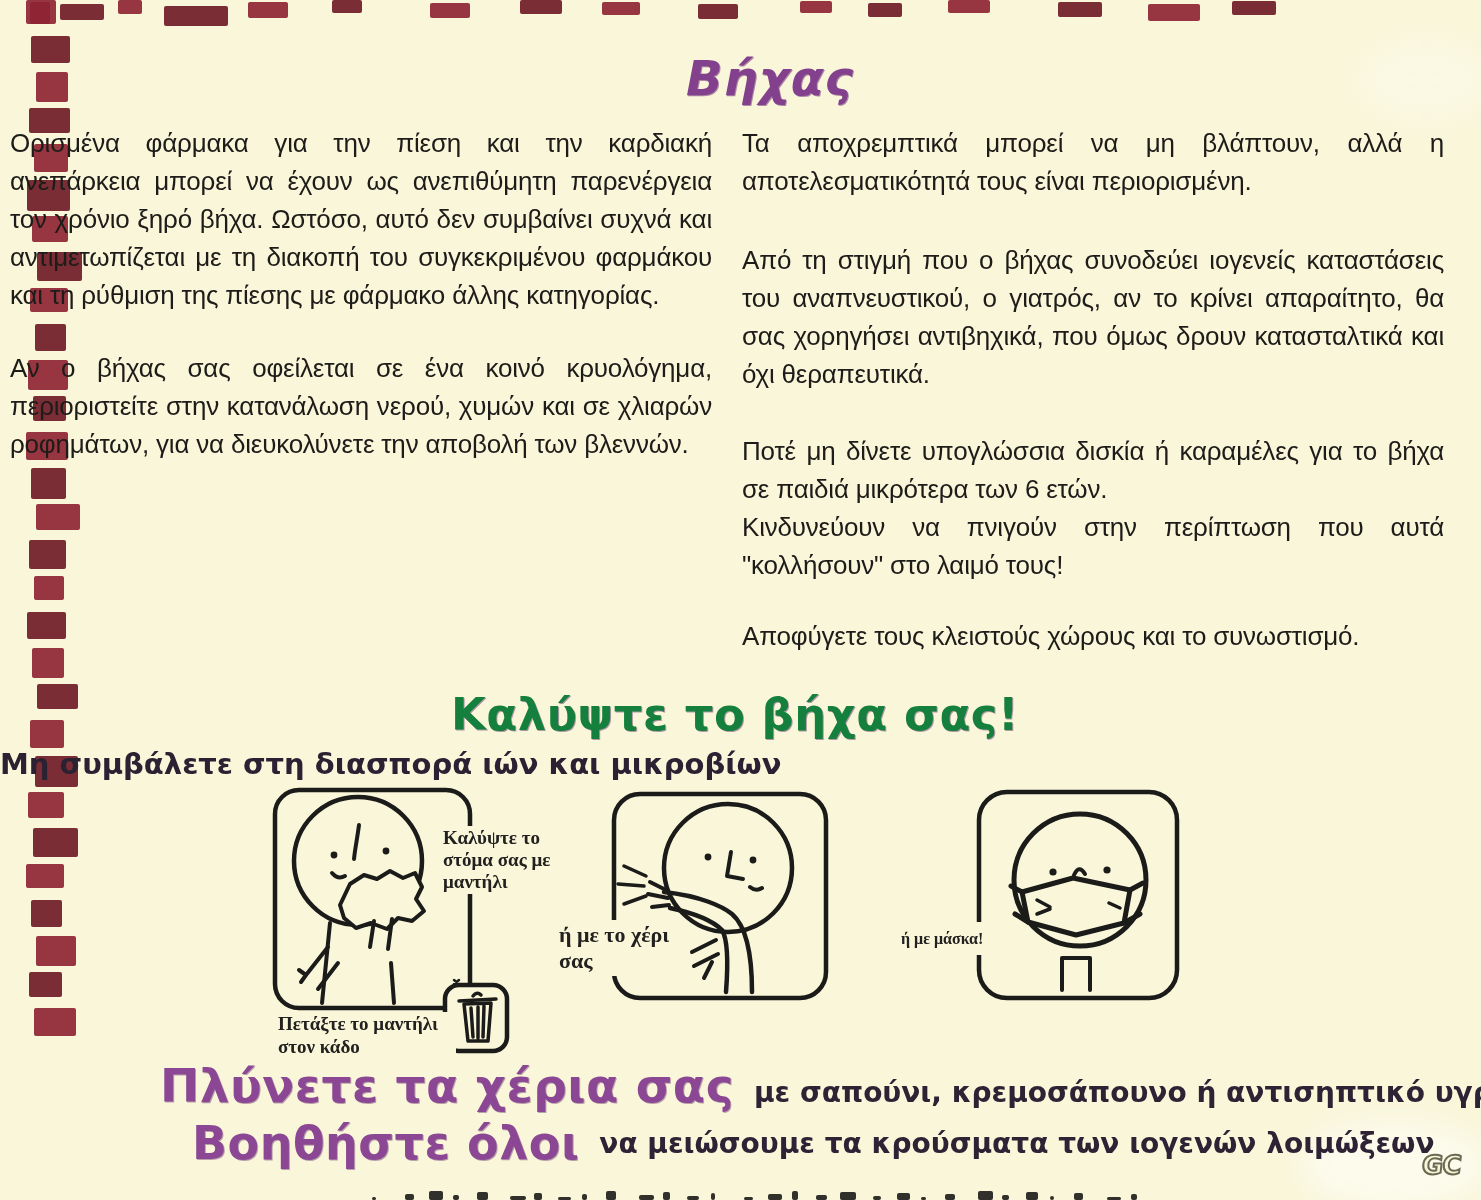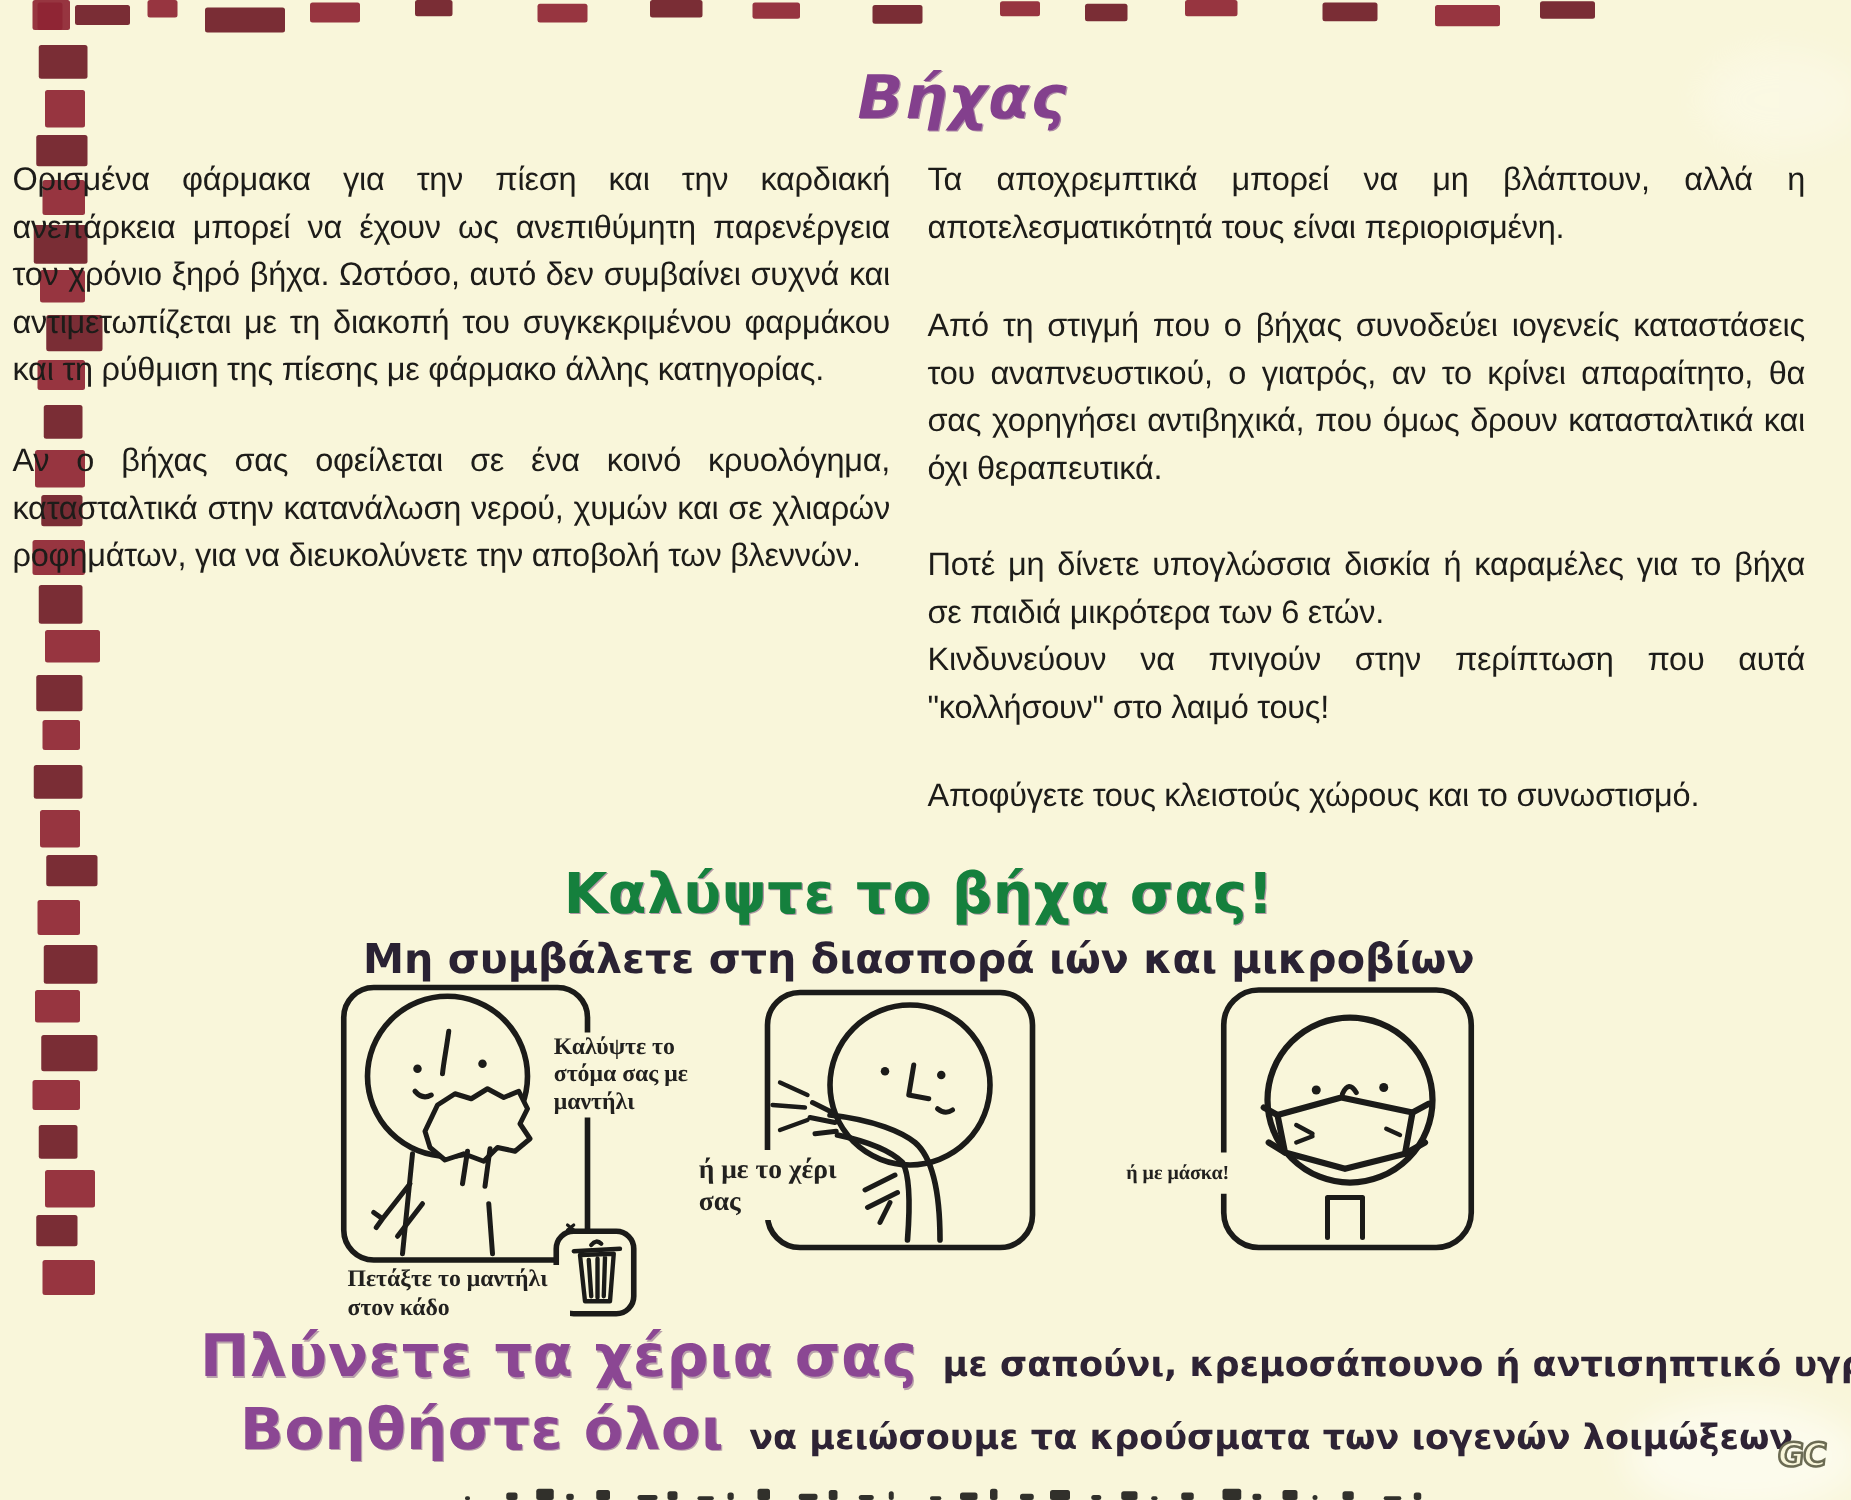--- a/index.html
+++ b/index.html
@@ -29,22 +29,22 @@
   .lp2{margin-bottom:35px !important;}
   .rp1{margin-bottom:41px !important;}
   .rp2{margin-bottom:39px !important;}
   .rp3{margin-bottom:33px !important;}
   .cover-heading{
     position:absolute; top:688px; left:4px; width:1462px; text-align:center;
     font-family:"DejaVu Sans",sans-serif; font-weight:800; font-size:45px;
     color:#15803d; text-shadow:1px 1px 0 rgba(90,35,100,.45); letter-spacing:0.5px;
   }
   .cover-sub{
-    position:absolute; top:747px; left:0; width:1470px; text-align:center;
-    font-family:"DejaVu Sans",sans-serif; font-weight:800; font-size:33px; color:#2a2233;
+    position:absolute; top:747px; left:0; width:1470px; text-align:left;
+    font-family:"DejaVu Sans",sans-serif; font-weight:800; font-size:29px; color:#2a2233;
   }
   .panel-svg{position:absolute;}
   .draw{stroke:#1b1b19; fill:none; stroke-linecap:round; stroke-linejoin:round;}
   .fillpaper{fill:#f9f6da;}
   .ill-label{
     position:absolute; font-family:"Liberation Serif","DejaVu Serif",serif;
     font-weight:bold; color:#22211f; background:#f9f6da;
   }
   .lab1{top:826px; left:440px; width:116px; font-size:19px; line-height:22px; padding:1px 3px;}
   .lab1b{top:1012px; left:278px; width:178px; font-size:19px; line-height:23px;}
@@ -52,21 +52,21 @@
   .lab3{top:922px; left:898px; width:118px; font-size:16px; line-height:29px; padding:2px 3px;}
   .slogan{position:absolute; display:flex; align-items:baseline; white-space:nowrap;}
   .slogan .hl{
     font-family:"DejaVu Sans",sans-serif; font-weight:800; color:#8b4793;
     text-shadow:1px 1px 0 rgba(90,35,100,.4); letter-spacing:0.5px;
   }
   .slogan .rest{
     font-family:"DejaVu Sans",sans-serif; font-weight:700; font-size:28px; color:#2e2335; margin-left:20px;
   }
   .wash{top:1058px; left:160px;} .wash .hl{font-size:47px;}
-  .help{top:1116px; left:192px;} .help .hl{font-size:46px;}
+  .help{top:1116px; left:192px;align-items:center;} .help .hl{font-size:46px;}
   .gc{
     position:absolute; left:1422px; top:1150px;
     font-family:"DejaVu Sans",sans-serif; font-weight:900; font-size:26px;
     letter-spacing:-1px; color:#f9f6da; transform:skewX(-6deg);
     -webkit-text-stroke:2px #6b6b53;
     text-shadow:0 0 1px #6b6b53;
   }
 </style>
 </head>
 <body>
@@ -151,21 +151,21 @@
       <div class="mark" style="left: 1131px; bottom: 0px; width: 6px; height: 6px; background: rgb(31, 30, 28);"></div>
     </div>
   <div class="white-blotch" style="left:1300px;top:1120px;width:190px;height:90px;"></div>
   <div class="white-blotch" style="left:1360px;top:40px;width:130px;height:80px;opacity:.5;"></div>
 
   <h1 class="title">Βήχας</h1>
 
   <div class="cols">
     <div class="col">
       <p class="lp2">Ορισμένα φάρμακα για την πίεση και την καρδιακή ανεπάρκεια μπορεί να έχουν ως ανεπιθύμητη παρενέργεια τον χρόνιο ξηρό βήχα. Ωστόσο, αυτό δεν συμβαίνει συχνά και αντιμετωπίζεται με τη διακοπή του συγκεκριμένου φαρμάκου και τη ρύθμιση της πίεσης με φάρμακο άλλης κατηγορίας.</p>
-      <p>Αν ο βήχας σας οφείλεται σε ένα κοινό κρυολόγημα, κατασταλτικά στην κατανάλωση νερού, χυμών και σε χλιαρών ροφημάτων, για να διευκολύνετε την αποβολή των βλεννών.</p>
+      <p>Αν ο βήχας σας οφείλεται σε ένα κοινό κρυολόγημα, περιοριστείτε στην κατανάλωση νερού, χυμών και σε χλιαρών ροφημάτων, για να διευκολύνετε την αποβολή των βλεννών.</p>
     </div>
     <div class="col">
       <p class="rp1">Τα αποχρεμπτικά μπορεί να μη βλάπτουν, αλλά η αποτελεσματικότητά τους είναι περιορισμένη.</p>
       <p class="rp2">Από τη στιγμή που ο βήχας συνοδεύει ιογενείς καταστάσεις του αναπνευστικού, ο γιατρός, αν το κρίνει απαραίτητο, θα σας χορηγήσει αντιβηχικά, που όμως δρουν κατασταλτικά και όχι θεραπευτικά.</p>
       <p class="rp3"><span>Ποτέ μη δίνετε υπογλώσσια δισκία ή καραμέλες για το βήχα σε παιδιά μικρότερα των 6 ετών.</span><br><span>Κινδυνεύουν να πνιγούν στην περίπτωση που αυτά "κολλήσουν" στο λαιμό τους!</span></p>
       <p>Αποφύγετε τους κλειστούς χώρους και το συνωστισμό.</p>
     </div>
   </div>
 
   <div class="cover-heading">Καλύψτε το βήχα σας!</div>

